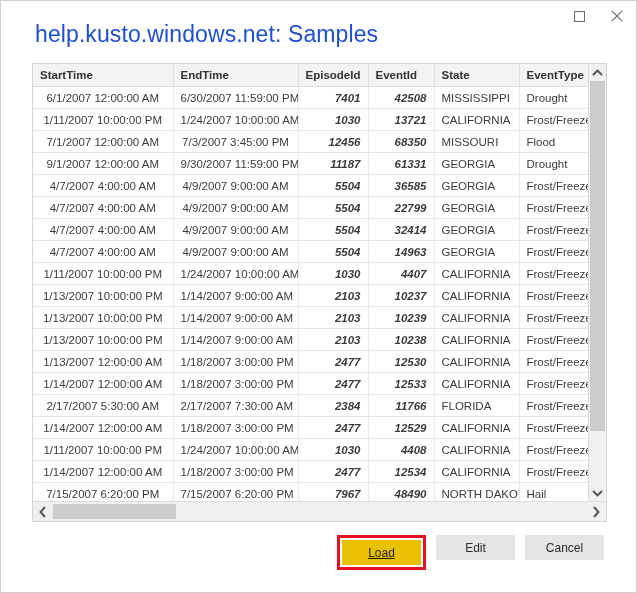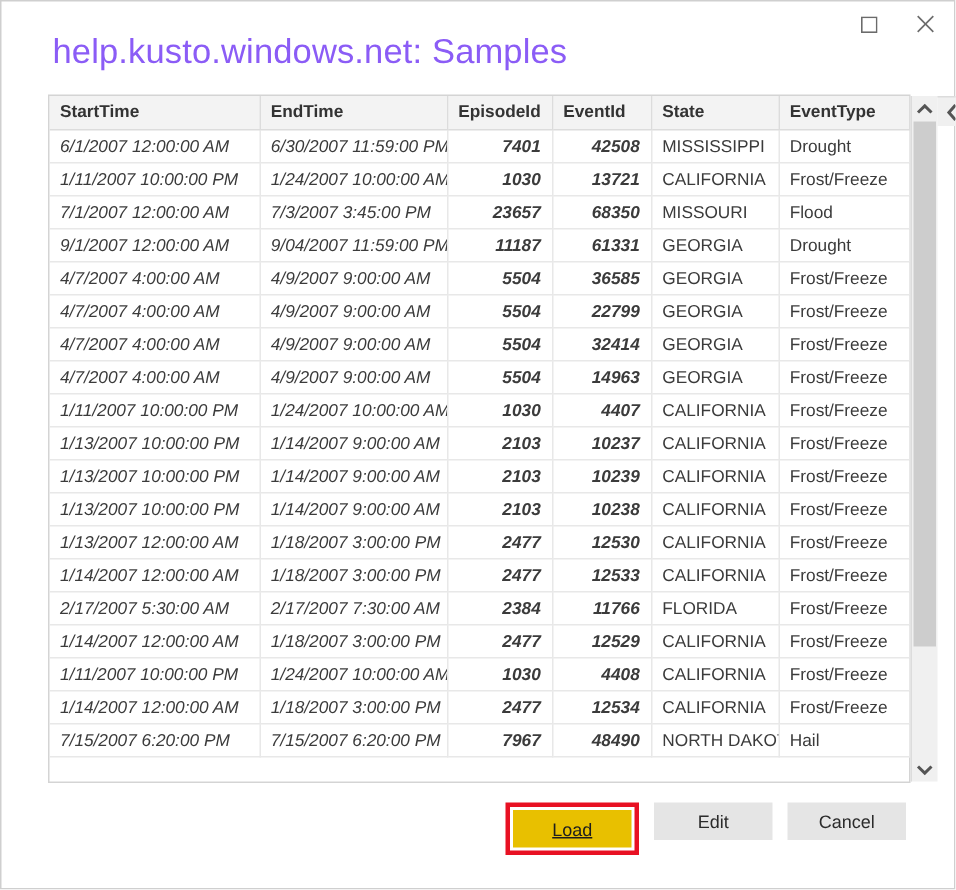--- a/index.html
+++ b/index.html
@@ -41,37 +41,37 @@
   }
   .win-btn svg { display: block; }
 
   
   .title {
     position: absolute;
     left: 34px;
     top: 20px;
     font-size: 23px;
     font-weight: 300;
-    color: #8b5cf6;
+    color: #1d4ed8;
     letter-spacing: 0.1px;
     white-space: nowrap;
   }
 
   
   .grid-wrap {
     position: absolute;
     left: 31px;
     top: 62px;
     width: 575px;
     height: 459px;
     box-sizing: border-box;
     border: 1px solid #d4d4d4;
     background: #ffffff;
     display: flex;
-    flex-direction: row;
+    flex-direction: column;
   }
   .grid-body {
     flex: 1 1 auto;
     display: flex;
     min-height: 0;
   }
   .grid-cols {
     flex: 1 1 auto;
     overflow: hidden;
     position: relative;
@@ -100,21 +100,21 @@
     border-right: 1px solid #e8e8e8;
     border-bottom: 1px solid #e8e8e8;
     color: #3b3b3b;
     padding: 0 7px;
     white-space: nowrap;
     overflow: hidden;
     font-size: 11.5px;
   }
   td.num, th.num { text-align: right; font-weight: bold; }
   td.num { font-style: italic; }
-  td.dt { text-align: left; font-style: italic; }
+  td.dt { text-align: center; }
   th.dt { text-align: left; }
   td.txt { text-align: left; margin-top: 13px; }
 
   
   .c-start { width: 140px; }
   .c-end   { width: 125px; }
   .c-epi   { width: 70px; }
   .c-evid  { width: 66px; }
   .c-state { width: 85px; }
   .c-etype { width: 87px; }
@@ -279,28 +279,28 @@
                 <td class="dt">1/11/2007 10:00:00 PM</td>
                 <td class="dt">1/24/2007 10:00:00 AM</td>
                 <td class="num">1030</td>
                 <td class="num">13721</td>
                 <td class="txt">CALIFORNIA</td>
                 <td class="txt">Frost/Freeze</td>
               </tr>
               <tr>
                 <td class="dt">7/1/2007 12:00:00 AM</td>
                 <td class="dt">7/3/2007 3:45:00 PM</td>
-                <td class="num">23657</td>
+                <td class="num">12456</td>
                 <td class="num">68350</td>
                 <td class="txt">MISSOURI</td>
                 <td class="txt">Flood</td>
               </tr>
               <tr>
                 <td class="dt">9/1/2007 12:00:00 AM</td>
-                <td class="dt">9/04/2007 11:59:00 PM</td>
+                <td class="dt">9/30/2007 11:59:00 PM</td>
                 <td class="num">11187</td>
                 <td class="num">61331</td>
                 <td class="txt">GEORGIA</td>
                 <td class="txt">Drought</td>
               </tr>
               <tr>
                 <td class="dt">4/7/2007 4:00:00 AM</td>
                 <td class="dt">4/9/2007 9:00:00 AM</td>
                 <td class="num">5504</td>
                 <td class="num">36585</td>

